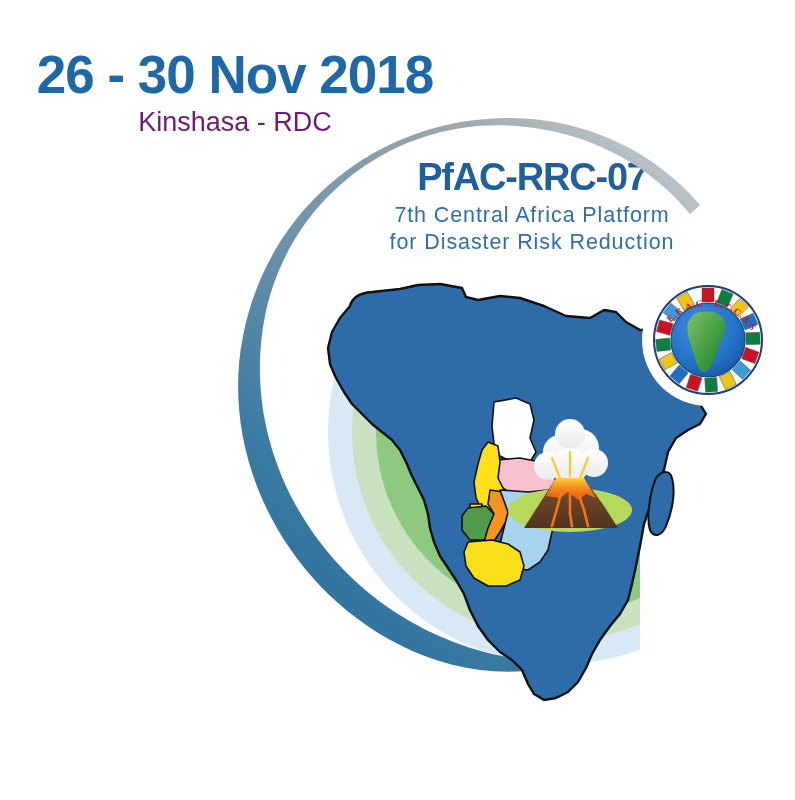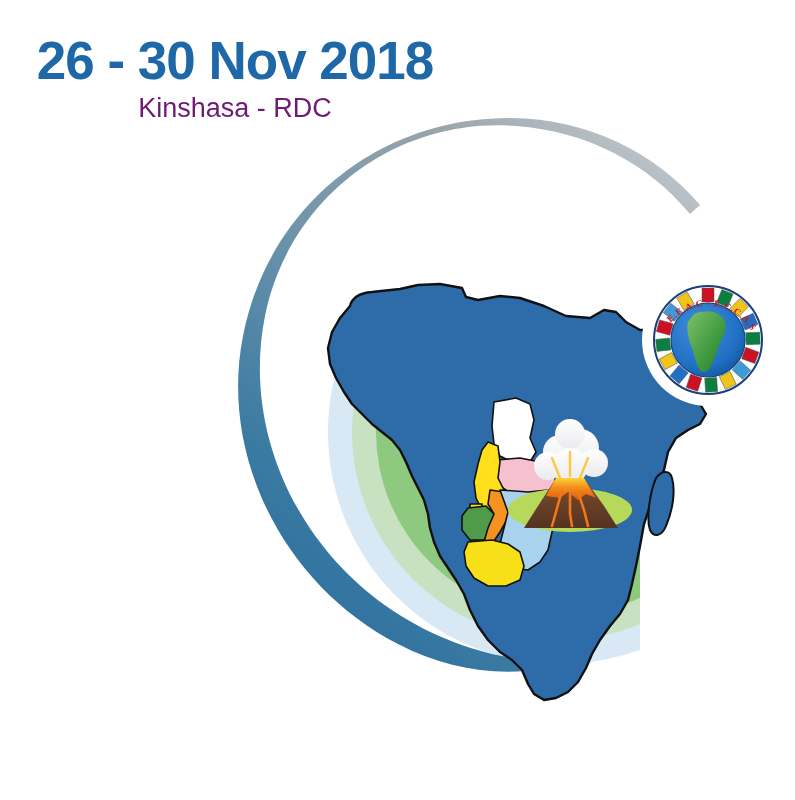--- a/index.html
+++ b/index.html
@@ -1,39 +1,44 @@
 <!DOCTYPE html>
 <html><head>
 <meta charset="utf-8">
 <style>
   html,body{margin:0;padding:0;background:#ffffff;}
   body{width:795px;height:800px;overflow:hidden;font-family:"Liberation Sans",sans-serif;}
   #poster{position:relative;width:795px;height:800px;background:#fff;}
 
-  .date-block{position:absolute;left:0;top:34px;width:470px;text-align:center;}
+  .date-block{position:absolute;left:0;top:48px;width:470px;text-align:center;}
   .date-line{font-size:53px;font-weight:bold;color:#1f68a8;letter-spacing:-1px;line-height:1.02;white-space:nowrap;}
   .city-line{font-size:27px;font-weight:400;color:#701a75;margin-top:6px;line-height:1.1;white-space:nowrap;}
 
   .title-block{position:absolute;left:352px;top:158px;width:360px;text-align:center;}
   .event-code{font-size:38px;font-weight:bold;color:#1f5f9e;letter-spacing:-1.2px;line-height:1.05;white-space:nowrap;}
   .event-sub{font-size:21.5px;font-weight:400;color:#2e6fae;letter-spacing:0.9px;line-height:1.28;margin-top:4px;}
 
   #art{position:absolute;left:0;top:0;width:795px;height:800px;}
   .no-sel{user-select:none;}
 </style>
 </head>
 <body>
 
 <div id="poster">
 
   <div class="date-block no-sel">
     <div class="date-line">26 - 30 Nov 2018</div>
     <div class="city-line">Kinshasa - RDC</div>
   </div>
 
+  <div class="title-block no-sel">
+    <div class="event-code">PfAC-RRC-07</div>
+    <div class="event-sub">7th Central Africa Platform</div>
+    <div class="event-sub" style="margin-top:0">for Disaster Risk Reduction</div>
+  </div>
 
   <svg id="art" viewBox="0 0 795 800">
     <defs>
       <linearGradient id="arcGrad" x1="0.78" y1="0" x2="0.12" y2="0.95">
         <stop offset="0%" stop-color="#b9c1c6"></stop>
         <stop offset="18%" stop-color="#9aa5ac"></stop>
         <stop offset="48%" stop-color="#6d93ab"></stop>
         <stop offset="78%" stop-color="#3b7ba2"></stop>
         <stop offset="100%" stop-color="#2b6e9e"></stop>
       </linearGradient>

